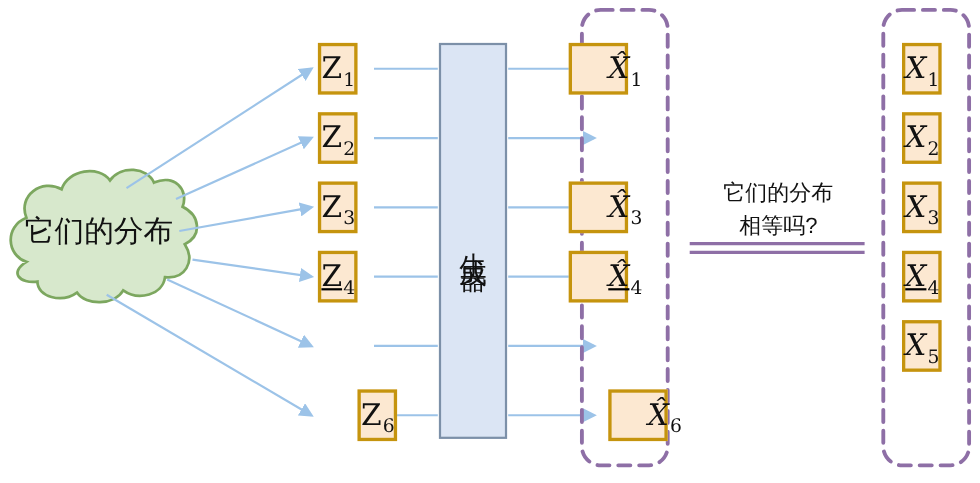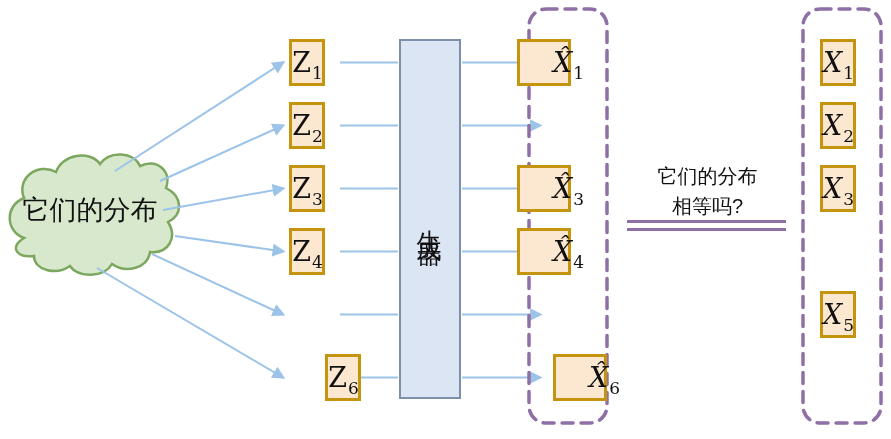--- a/index.html
+++ b/index.html
@@ -21,21 +21,21 @@
   .arrowhead{fill:var(--arrow);}
   .node{
     position:absolute; width:36px; height:47px; box-sizing:border-box;
     background:var(--node-fill); border:3px solid var(--node-border);
     display:flex; align-items:center; justify-content:center; z-index:2;
   }
   .lbl{font-family:"DejaVu Serif","Liberation Serif",serif;font-size:27px;line-height:1;color:var(--text);white-space:nowrap;}
   .italic .base{font-style:italic;}
   .sub{font-family:"DejaVu Serif","Liberation Serif",serif;font-size:17px;position:relative;top:7px;left:1px;}
   .col-z{left:289px;} .col-xh{left:517px;padding-left:48px;} .col-x{left:820px;}
-  .r1{top:39px;} .r2{top:102px;} .r3{top:165px;} .r4{top:228px;} .r5{top:291px;} .r6{top:354px;margin-left:36px;}
+  .r1{top:39px;} .r2{top:102px;} .r3{top:165px;} .r4{top:228px;text-decoration:underline;} .r5{top:291px;} .r6{top:354px;margin-left:36px;}
   #generator{
     position:absolute; left:399px; top:39px; width:62px; height:360px; box-sizing:border-box;
     background:var(--generator-fill); border:2px solid var(--generator-border);
     display:flex; align-items:center; justify-content:center; z-index:2;
   }
   #generator .vtext{
     writing-mode:vertical-rl; text-orientation:upright; letter-spacing:7px;
     font-size:25px; color:var(--text);
   }
   #cloud-label{
@@ -129,20 +129,23 @@
 
   <div class="node col-x r1 italic">
       <span class="lbl"><span class="base">X</span><span class="sub">1</span></span>
     </div>
   <div class="node col-x r2 italic">
       <span class="lbl"><span class="base">X</span><span class="sub">2</span></span>
     </div>
   <div class="node col-x r3 italic">
       <span class="lbl"><span class="base">X</span><span class="sub">3</span></span>
     </div>
+  <div class="node col-x r4 italic">
+      <span class="lbl"><span class="base">X</span><span class="sub">4</span></span>
+    </div>
   <div class="node col-x r5 italic">
       <span class="lbl"><span class="base">X</span><span class="sub">5</span></span>
     </div>
 
   <div id="question">
     <div>它们的分布</div>
     <div>相等吗?</div>
   </div>
 
 </div>

